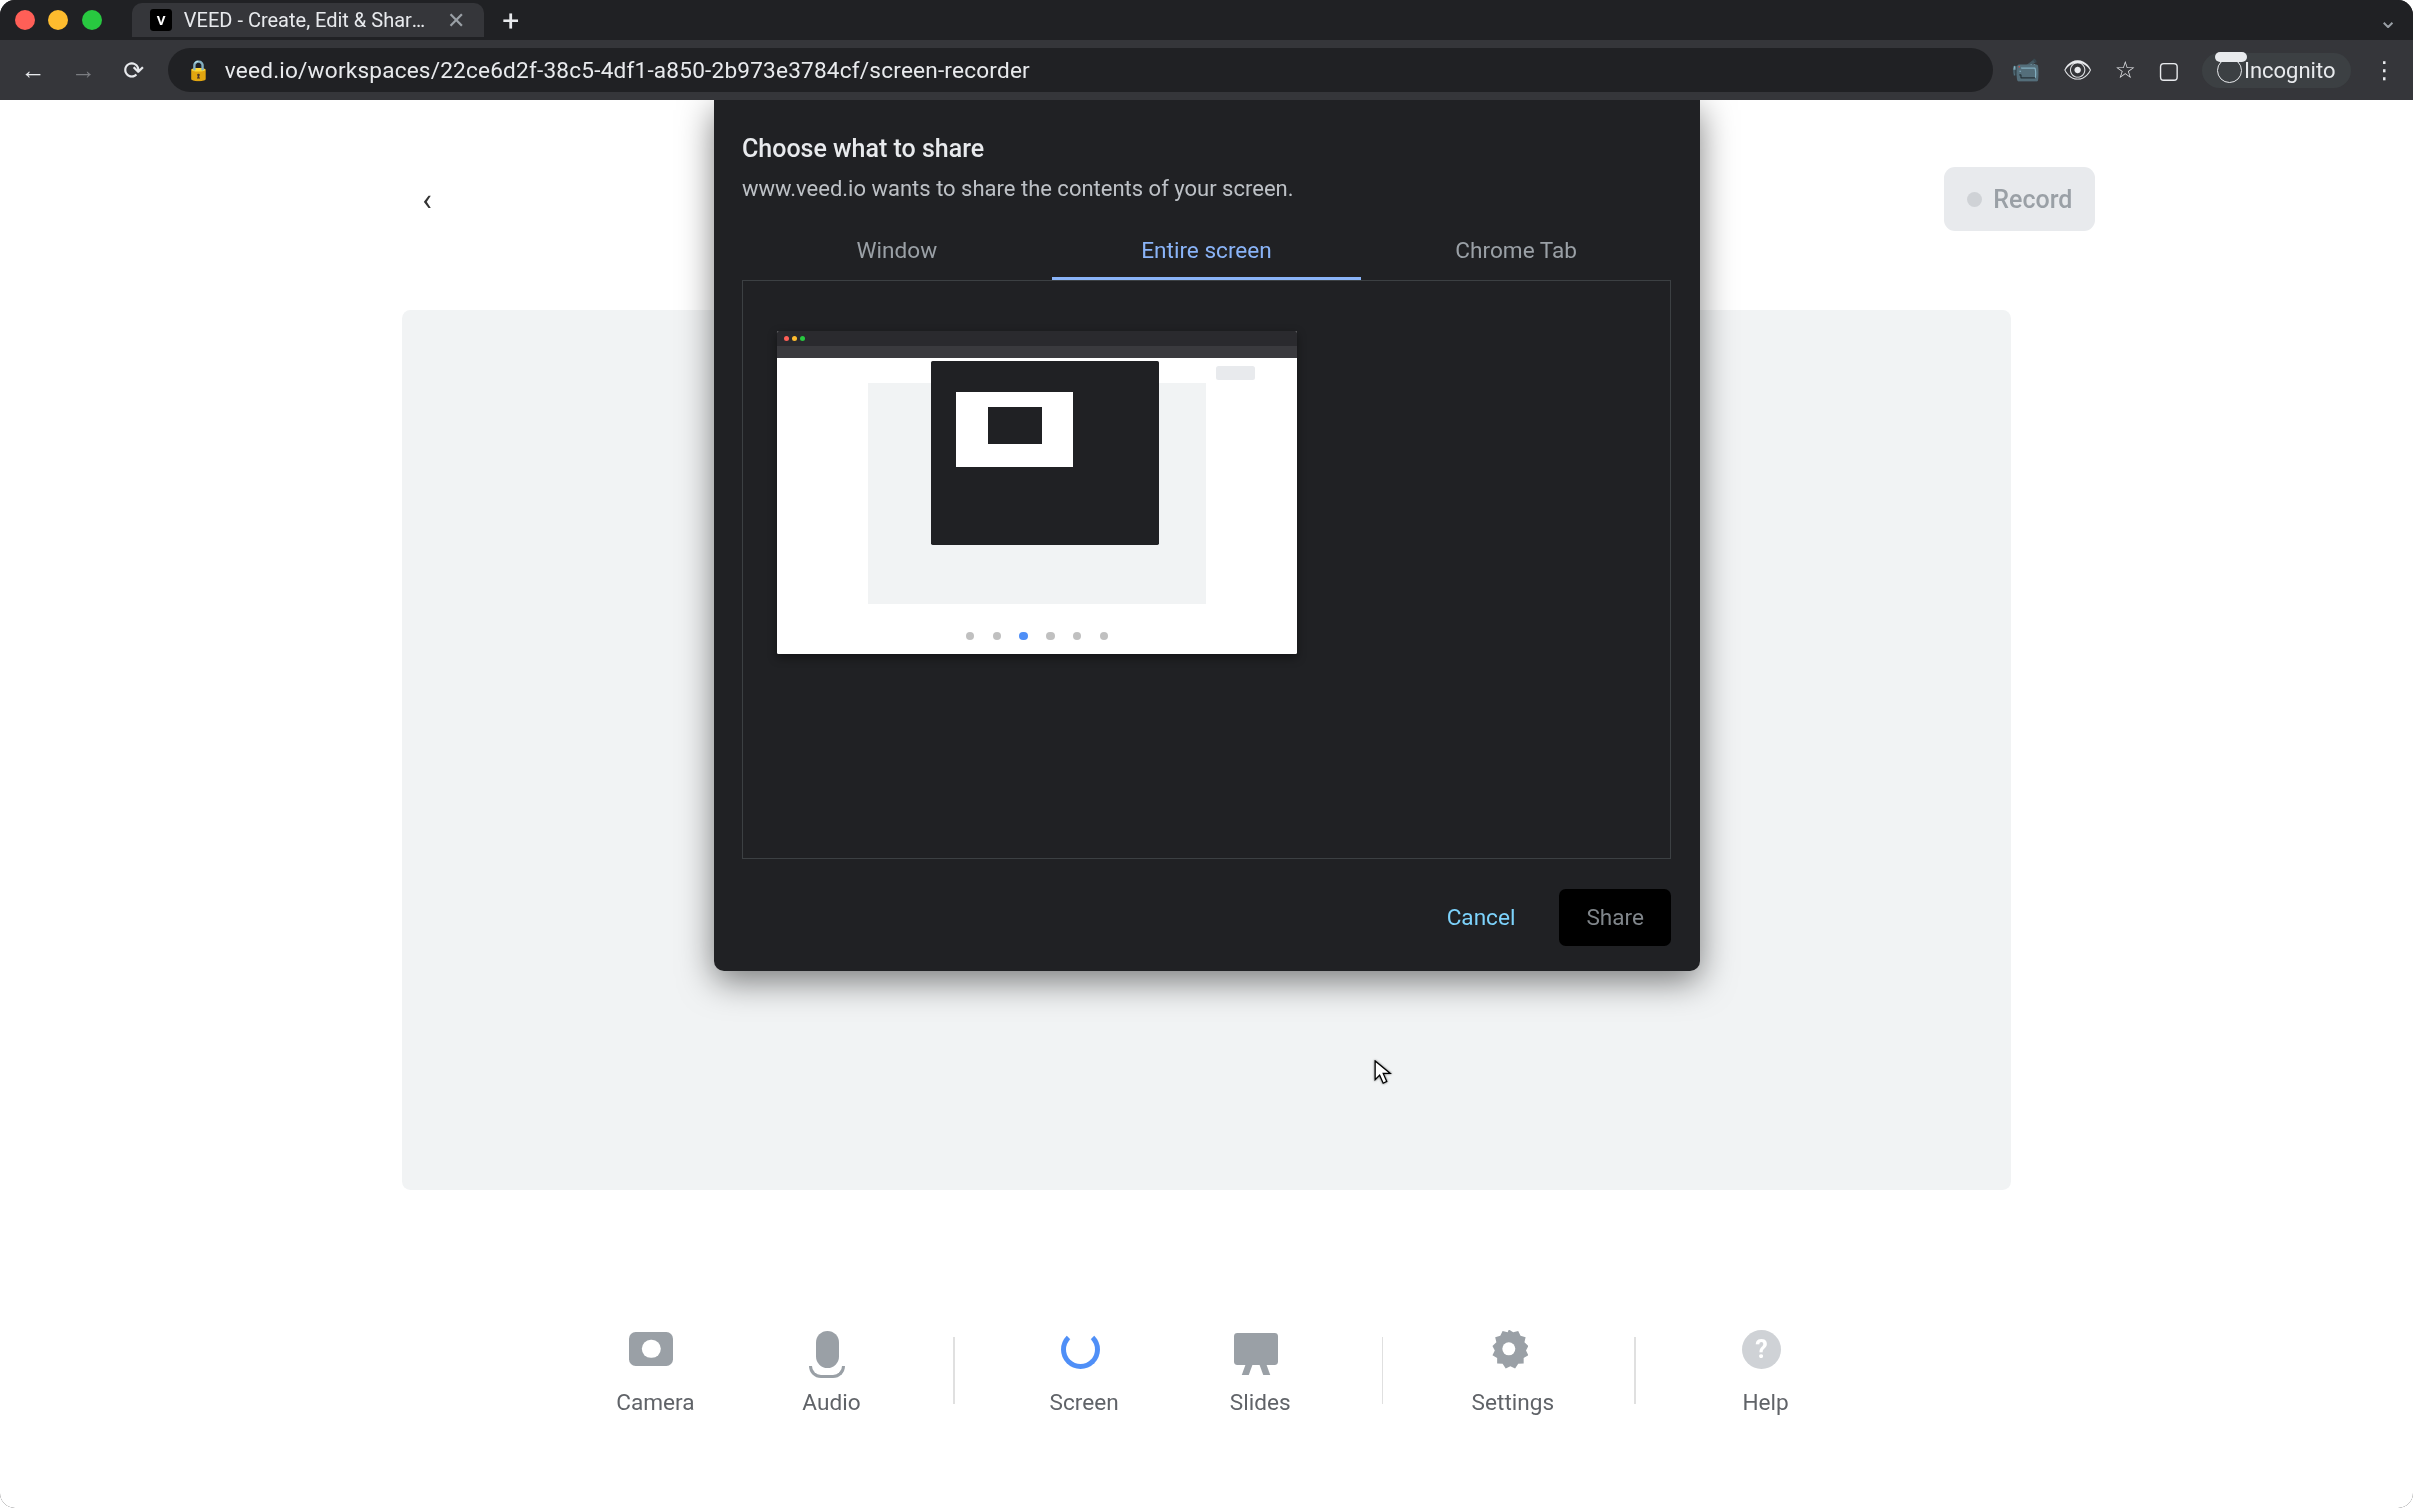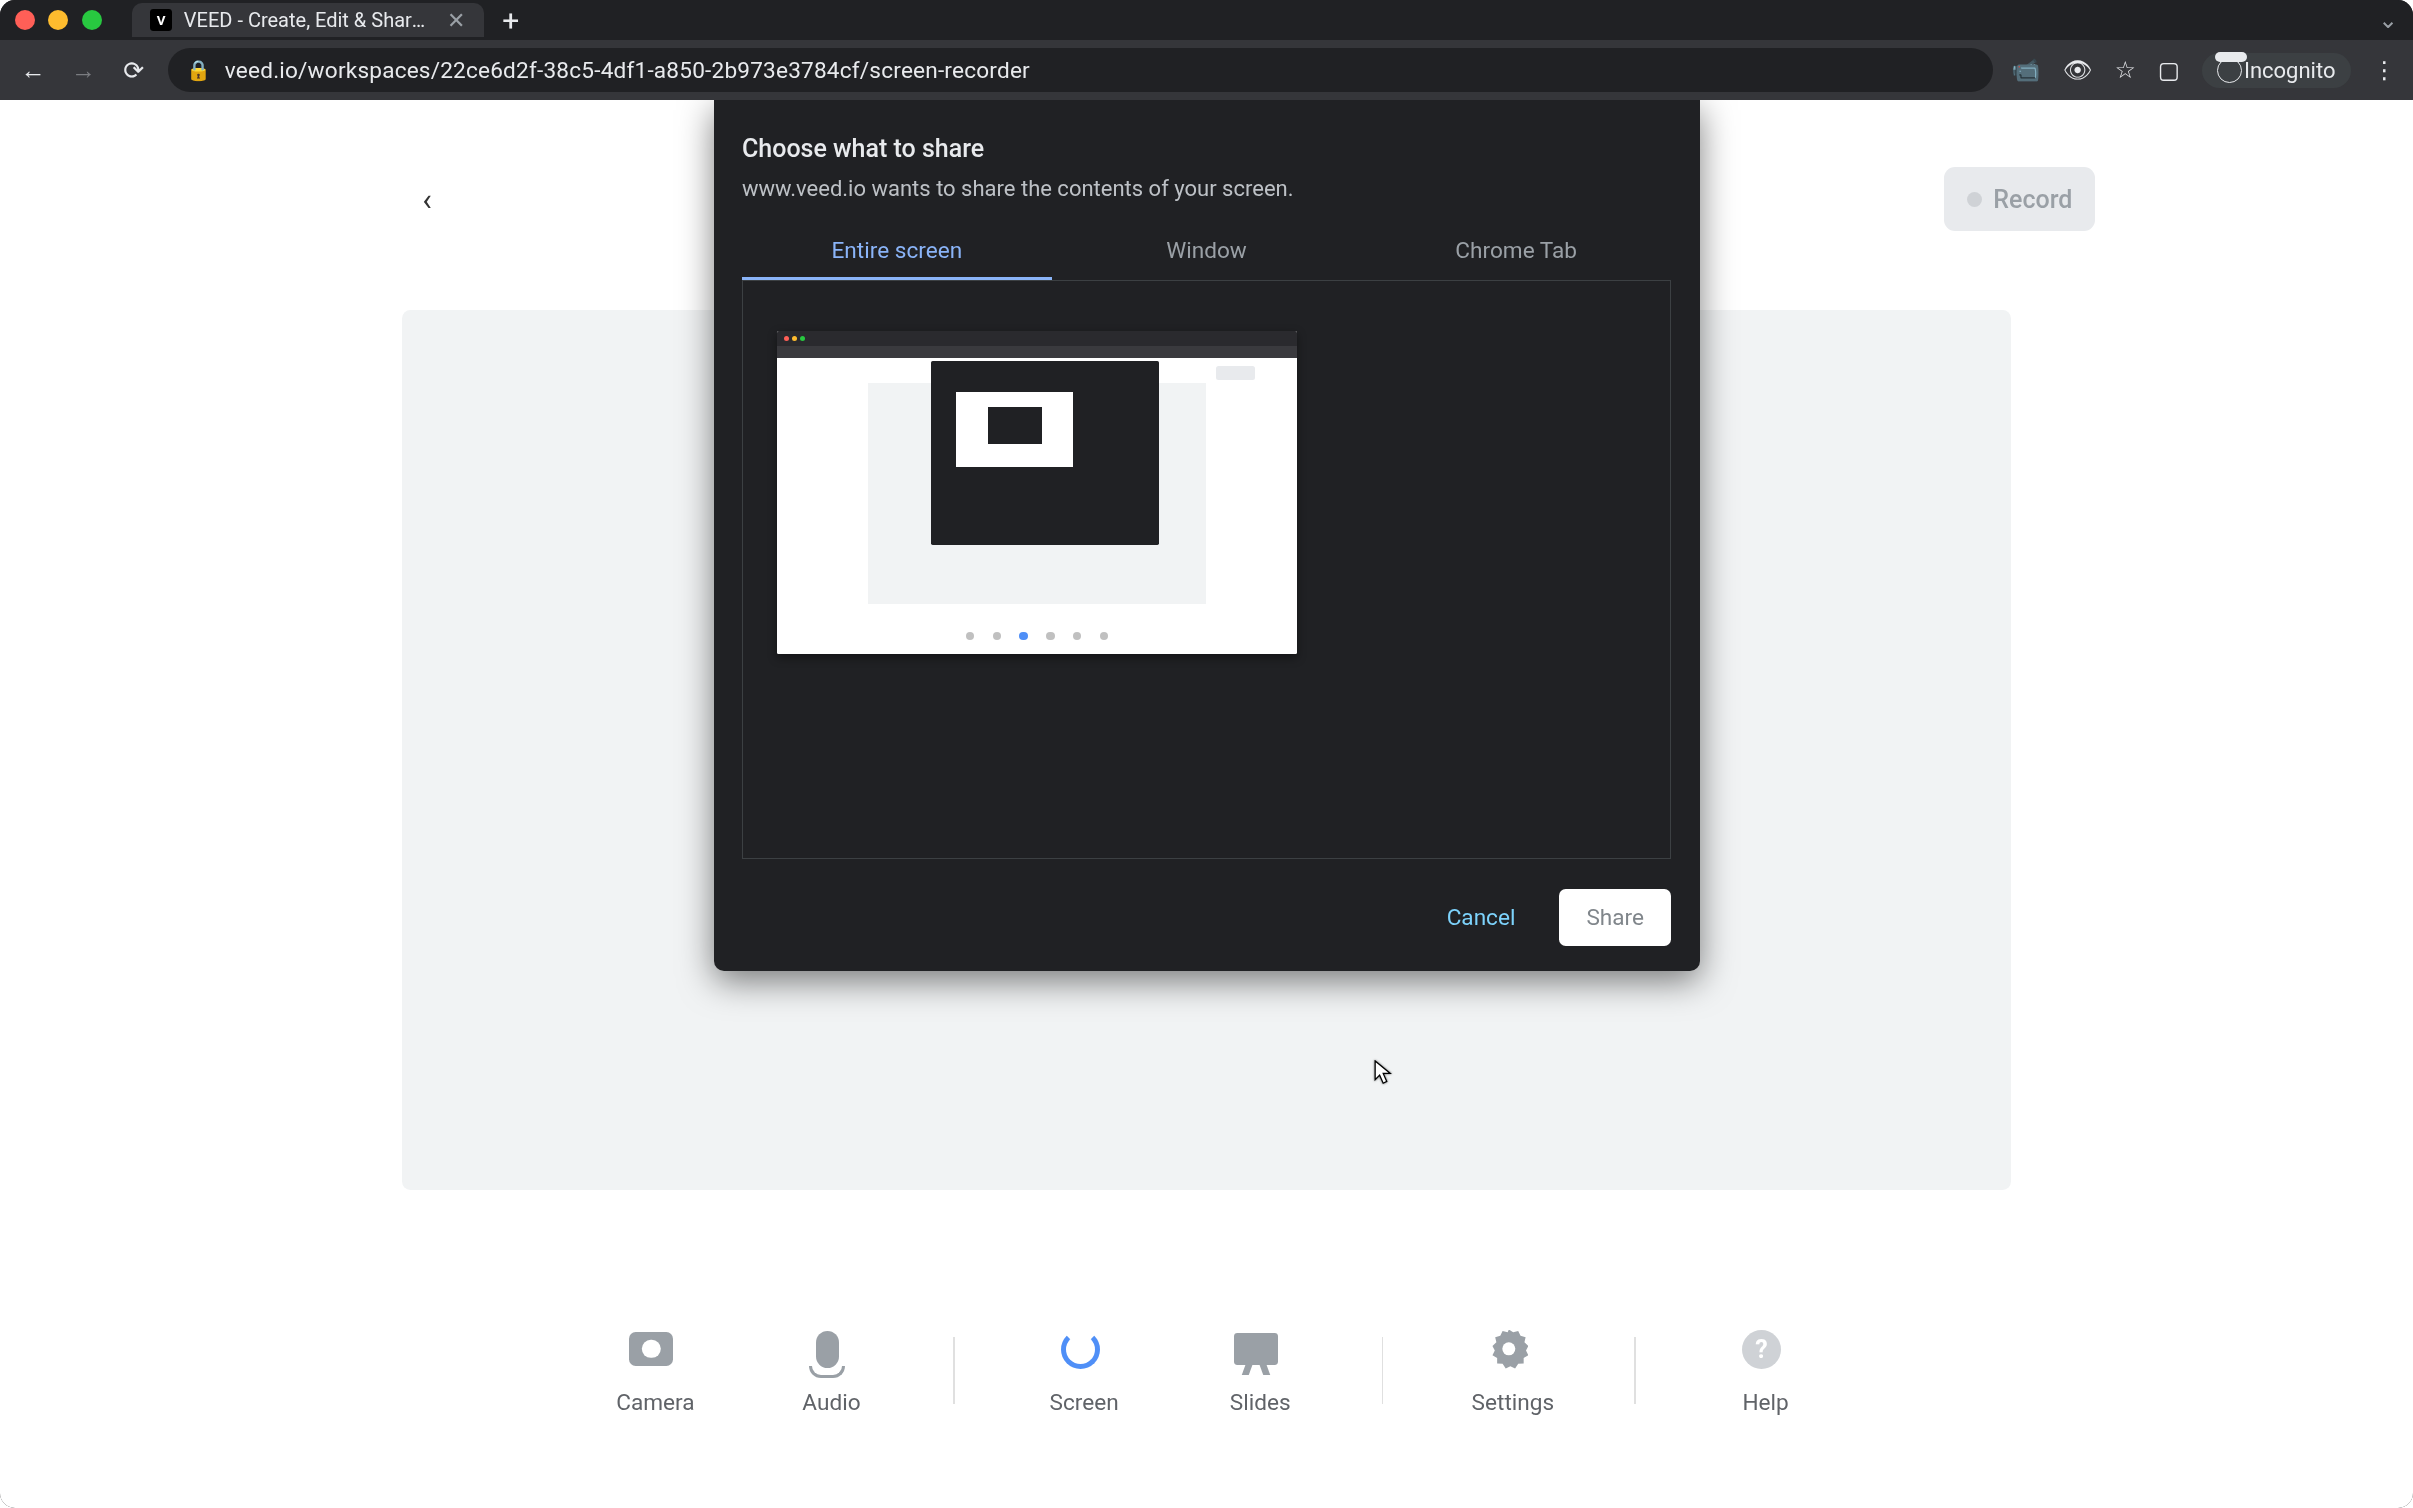--- a/index.html
+++ b/index.html
@@ -83,21 +83,21 @@
 .thumb .tmodal .inner { width: 117px; height: 75px; background: #fff; margin-top: 22px; margin-left: 17px; position: relative; }
 .thumb .tmodal .inner2 { position: absolute; top: 15px; left: 32px; width: 54px; height: 37px; background: #202124; }
 .thumb .trec { position: absolute; top: 8.4px; right: 42px; width: 39px; height: 13.4px; background: #e8eaed; border-radius: 2.5px; }
 .thumb .ticons { position: absolute; bottom: 13.4px; left: 0; right: 0; display: flex; justify-content: center; gap: 18.4px; }
 .thumb .ticons span { width: 8.4px; height: 8.4px; background: #c0c0c0; border-radius: 50%; }
 .thumb .ticons span.sel { background: #4f8ff7; }
 
 .mactions { display: flex; justify-content: flex-end; gap: 17px; margin-top: 30px; }
 .mbtn { padding: 15px 27px; border-radius: 6.7px; font-size: 22.6px; }
 .mbtn.cancel { color: #7dd3fc; }
-.mbtn.share { background: #ffffff; color: #80868b; }
+.mbtn.share { background: #000000; color: #80868b; }
 
 
 .cursor { position: absolute; width: 18.4px; height: 25px; pointer-events: none; z-index: 9999; }
 .cursor svg { width: 100%; height: 100%; filter: drop-shadow(0 0.8px 0.8px rgba(0,0,0,.6)); }
 </style>
 </head>
 <body>
 
 <div class="browser-frame">
 
@@ -196,22 +196,22 @@
             </div>
           <div class="label">Help</div>
         </div>
       </div>
     </div>
 
     <div class="modal">
       <h2>Choose what to share</h2>
       <div class="sub">www.veed.io wants to share the contents of your screen.</div>
       <div class="mtabs">
+        <div class="mtab">Window</div>
         <div class="mtab active">Entire screen</div>
-        <div class="mtab">Window</div>
         <div class="mtab">Chrome Tab</div>
       </div>
       <div class="preview-area">
         <div class="thumb">
           <div class="tbar">
               <span class="r2"></span>
               <span class="y2"></span>
               <span class="g2"></span>
             </div>
           <div class="taddr"></div>

